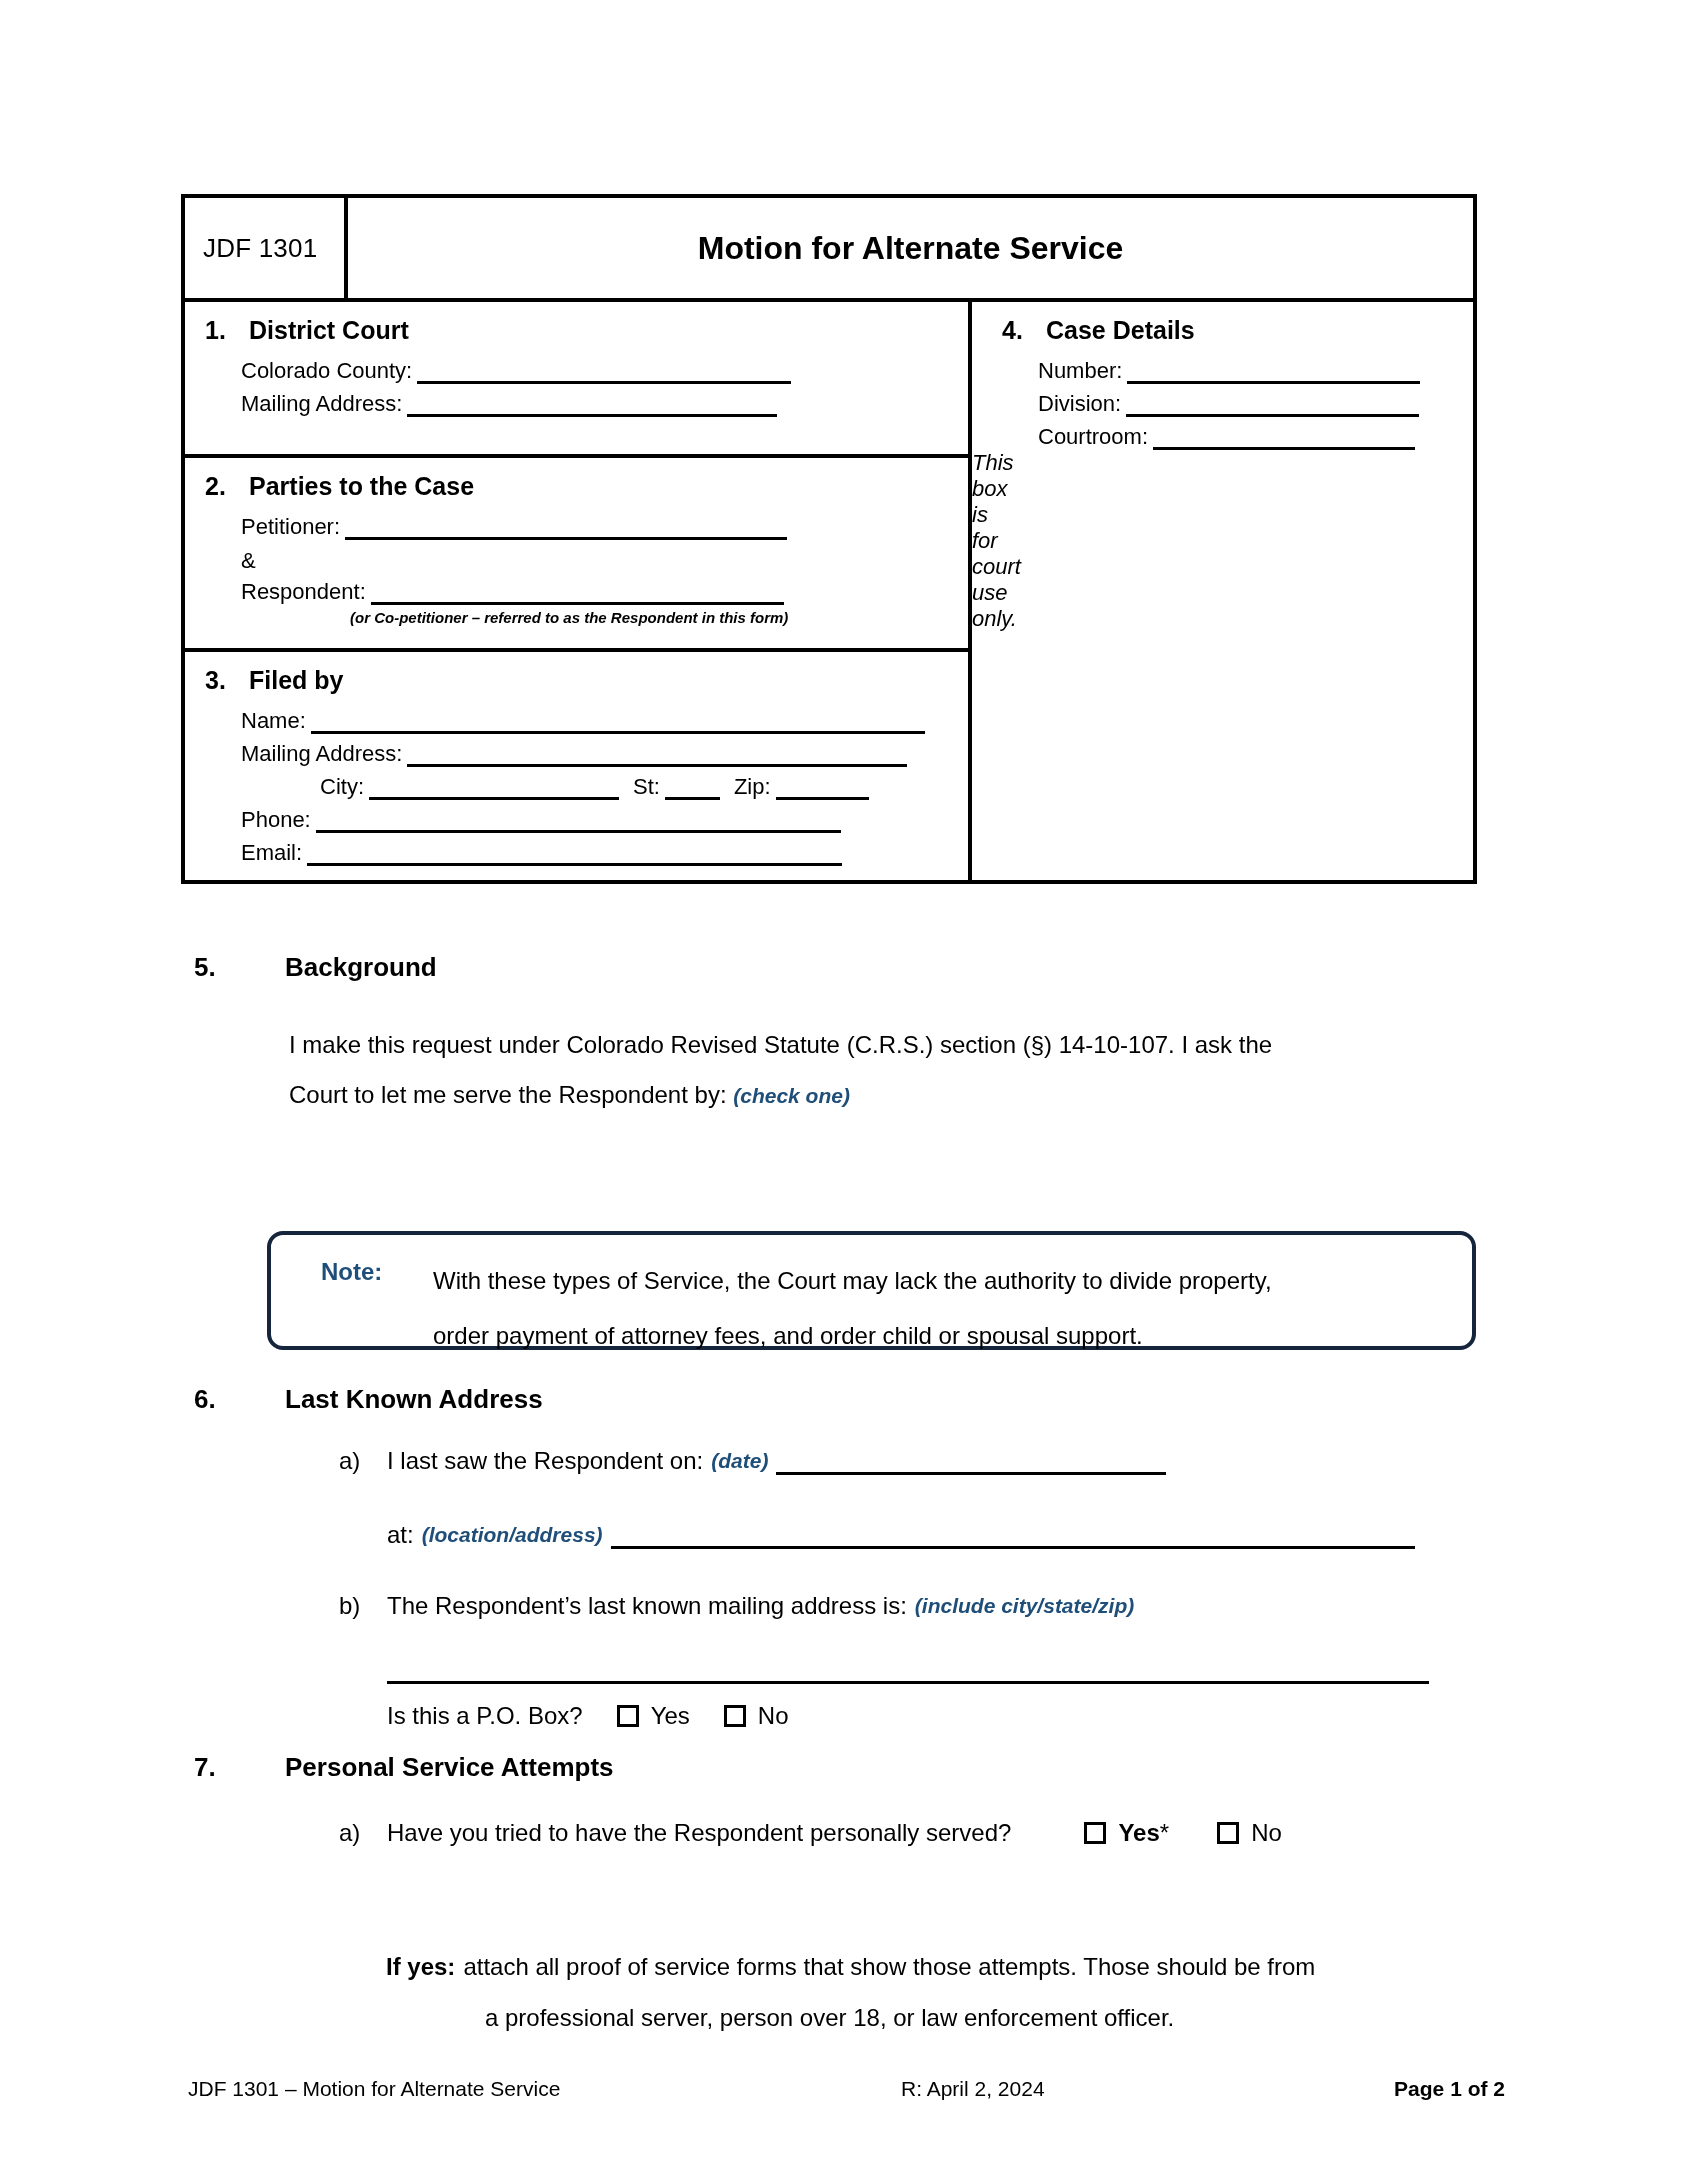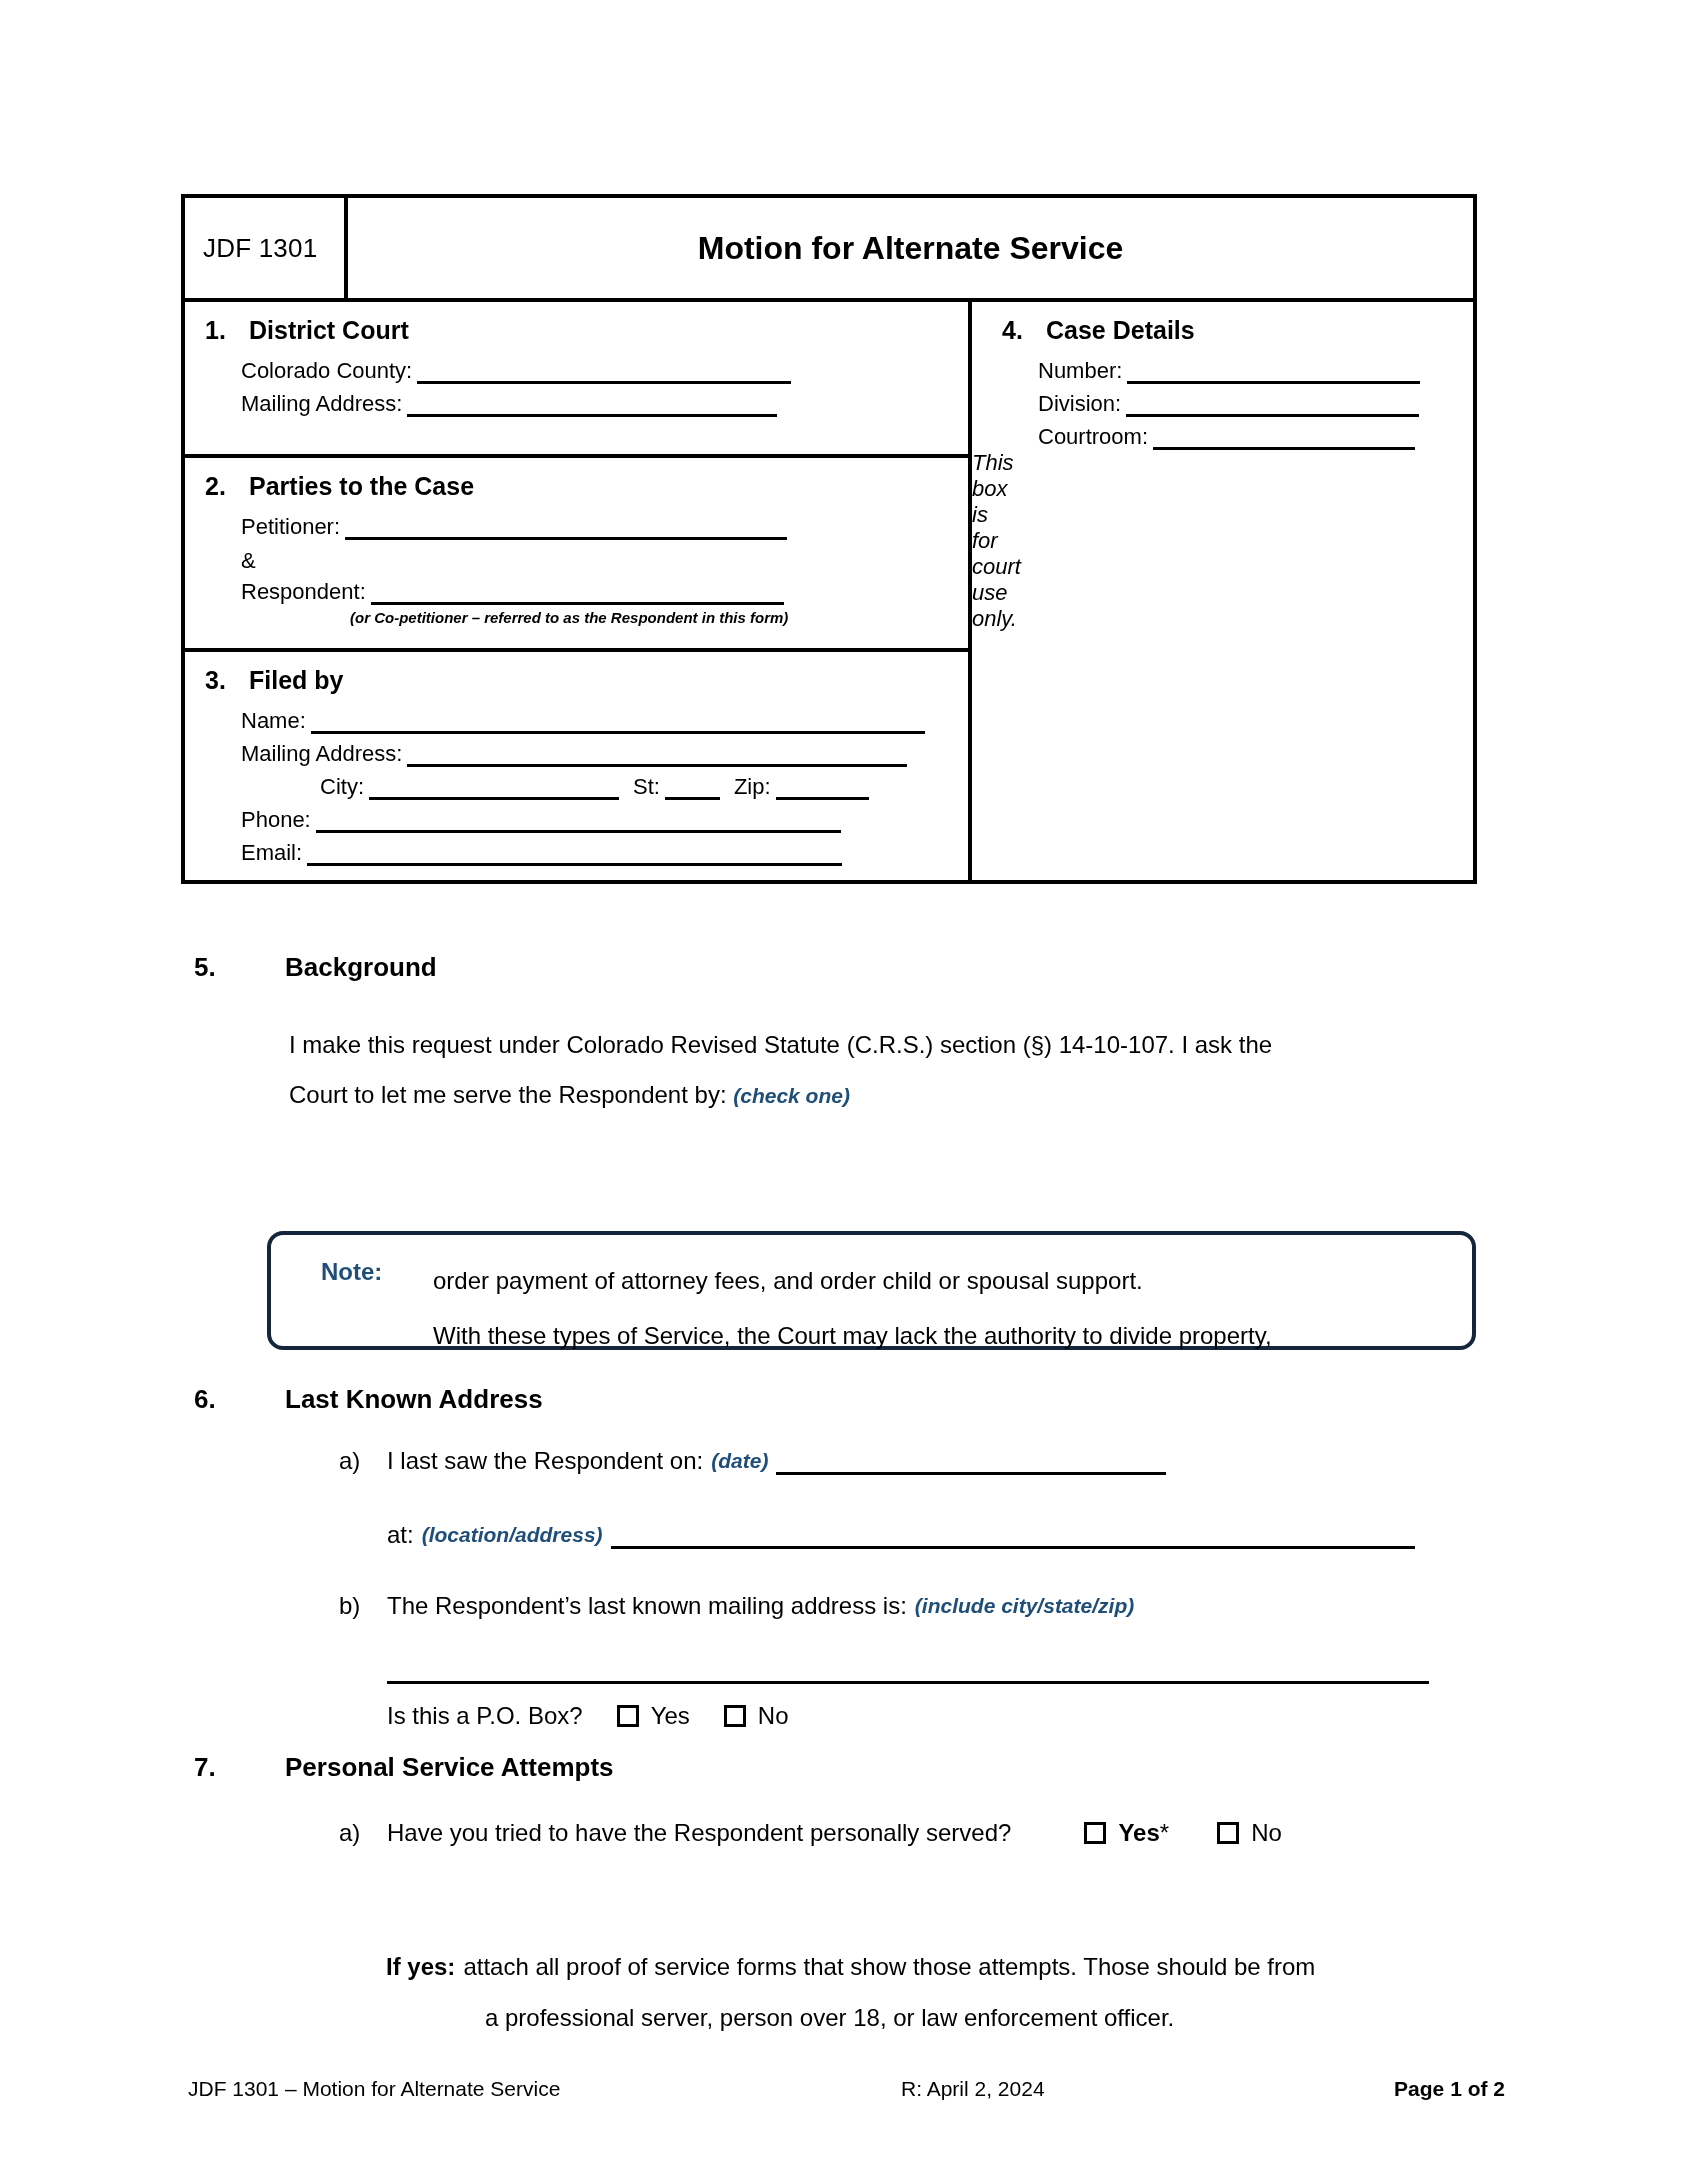--- a/index.html
+++ b/index.html
@@ -338,22 +338,22 @@
     <div class="para">
       <span>Court to let me serve the Respondent by:</span>
       <span class="blue-ital">(check one)</span>
     </div>
   </div>
 
 
   <div class="note-box">
     <div class="note-label">Note:</div>
     <div class="note-text">
+      <div>With these types of Service, the Court may lack the authority to divide property,</div>
       <div>order payment of attorney fees, and order child or spousal support.</div>
-      <div>With these types of Service, the Court may lack the authority to divide property,</div>
     </div>
   </div>
 
   <div class="body-sec" style="top:1384px;">
     <div class="sec-heading">
       <span class="n">6.</span>
       <span>Last Known Address</span>
     </div>
   </div>
 

